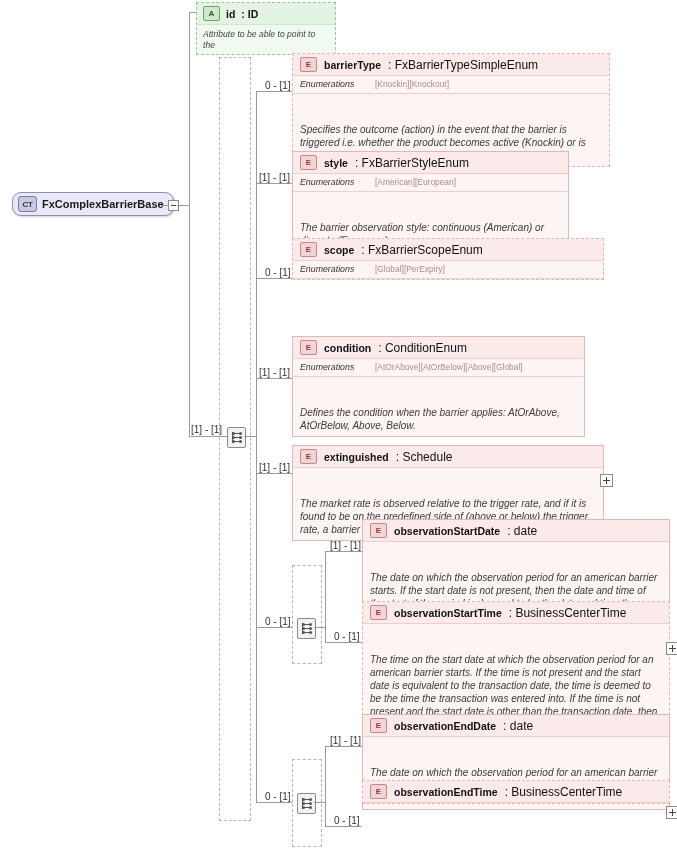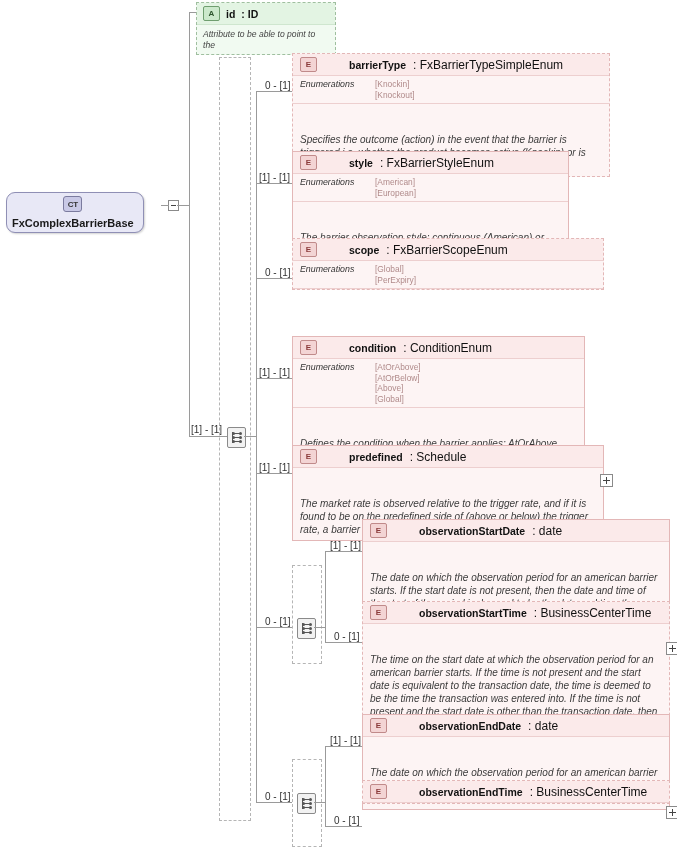--- a/index.html
+++ b/index.html
@@ -32,27 +32,27 @@
   .attr-doc{padding:4px 6px;font-size:8.6px;font-style:italic;color:#444;line-height:1.25;}
 
   
   .el-box{position:absolute;border:1px solid #e3b7b7;background:#fdf4f4;}
   .el-box.dashed{border-style:dashed;}
   .el-head{display:flex;align-items:center;gap:7px;padding:3px 7px;
     background:#fbeaea;border-bottom:1px solid #edcfcf;}
   .el-badge{display:inline-flex;align-items:center;justify-content:center;
     width:15px;height:13px;border:1px solid #c08a8a;border-radius:2px;
     background:#f3d4d4;color:#8a3a3a;font-size:8px;font-weight:bold;}
-  .el-name{font-size:10.5px;font-weight:bold;color:#111;margin-left:25px;}
+  .el-name{font-size:10.5px;font-weight:bold;color:#111;}
   .el-type{font-size:12px;font-weight:normal;color:#111;}
   .el-doc{padding:4px 7px;font-size:10px;font-style:italic;color:#3b3b3b;line-height:1.3;margin-top:25px;}
 
   .enum-row{display:flex;padding:3px 7px 3px 7px;border-bottom:1px solid #edcfcf;background:#fdf4f4;}
   .enum-label{font-size:8.8px;font-style:italic;color:#333;width:75px;flex:none;}
-  .enum-vals{display:flex;flex-direction:column;}
+  .enum-vals{display:flex;flex-direction:row;}
   .enum-vals span{font-size:8.4px;color:#b08a8a;line-height:1.25;}
 
   
   .occ{position:absolute;font-size:10px;color:#333;white-space:nowrap;}
 
   
   .seq{position:absolute;width:17px;height:19px;border:1px solid #8a8a8a;
     background:#f2f2f2;border-radius:2px;}
   .seq i{position:absolute;display:block;background:#555;}
   .seq .dot{width:3px;height:3px;border-radius:50%;left:4px;}
@@ -74,21 +74,21 @@
 
   
   .sq{position:absolute;width:9px;height:9px;border:1px solid #8a8a8a;background:#fff;}
   .sq:before{content:"";position:absolute;left:2px;top:4px;width:5px;height:1px;background:#444;}
 </style>
 </head>
 <body>
 
 <div id="canvas">
 
-  <div class="ct-box" style="left:6px;top:192px;flex-direction:column;">
+  <div class="ct-box" style="left:12px;top:192px;">
     <span class="ct-badge">CT</span>
     <span class="ct-label">FxComplexBarrierBase</span>
   </div>
   <div class="sq" style="left:168px;top:200px;"></div>
 
   <div class="ln h" style="left:161px;top:205px;width:8px;"></div>
   <div class="ln h" style="left:177px;top:205px;width:12px;"></div>
 
   <div class="ln v" style="left:189px;top:12px;height:193px;"></div>
   <div class="ln v" style="left:189px;top:205px;height:231px;"></div>
@@ -203,21 +203,21 @@
         <span>[Above]</span>
         <span>[Global]</span>
       </span>
     </div>
     <div class="el-doc">Defines the condition when the barrier applies: AtOrAbove, AtOrBelow, Above, Below.</div>
   </div>
 
   <div class="el-box" style="left:292px;top:445px;width:310px;">
     <div class="el-head">
       <span class="el-badge">E</span>
-      <span class="el-name">predefined</span>
+      <span class="el-name">extinguished</span>
       <span class="el-type">: Schedule</span>
     </div>
     <div class="el-doc">The market rate is observed relative to the trigger rate, and if it is found to be on the predefined side of (above or below) the trigger rate, a barrier event is deemed to have occurred.</div>
   </div>
   <div class="plus" style="left:600px;top:474px;"></div>
 
   <div class="bracket" style="left:292px;top:565px;width:28px;height:97px;"></div>
   <div class="seq" style="left:297px;top:618px;">
     <i class="dot d1"></i>
       <i class="dot d2"></i>

